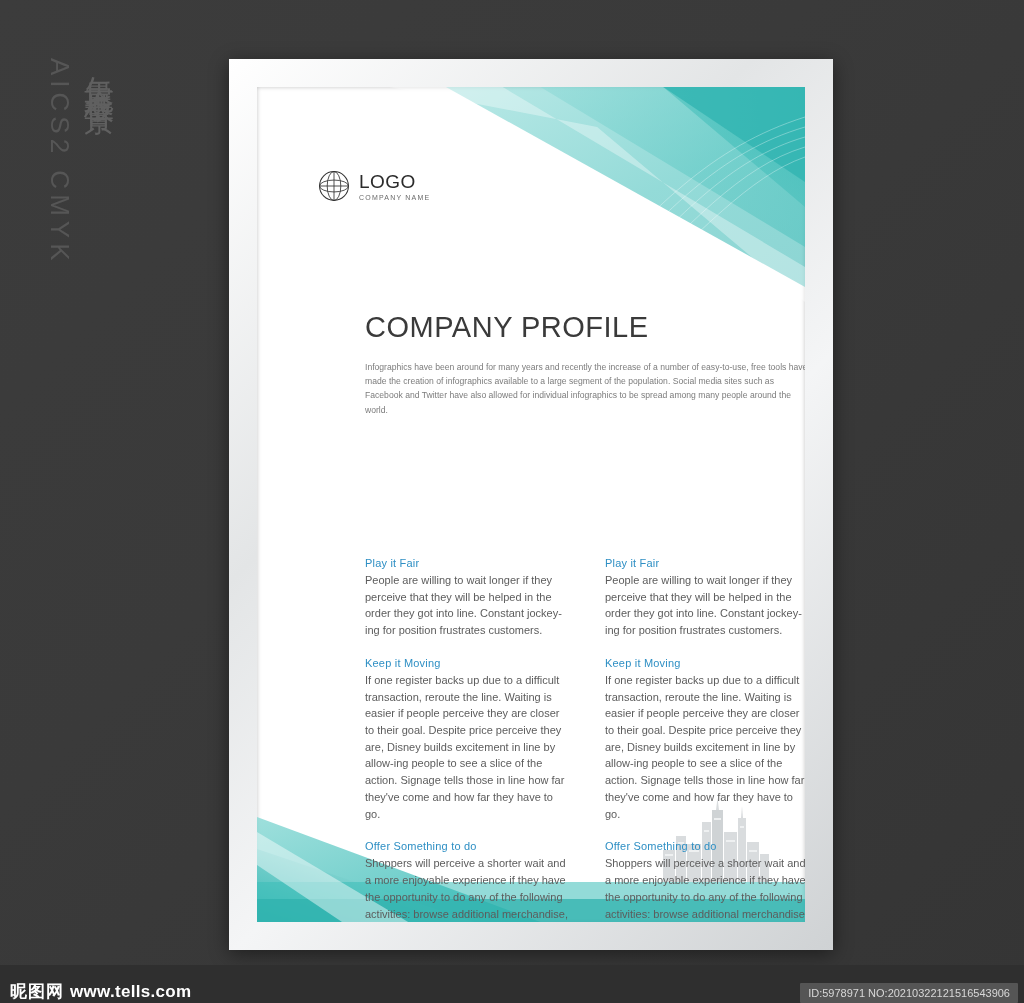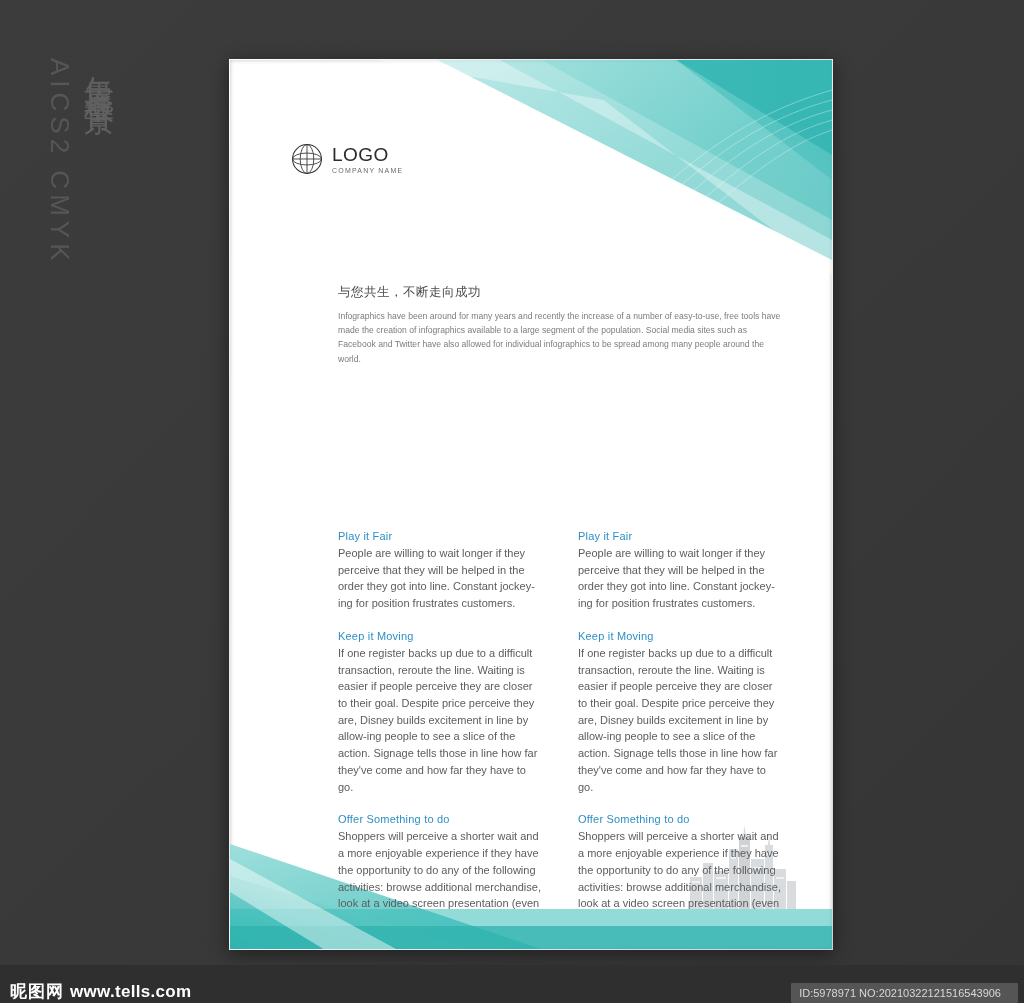--- a/index.html
+++ b/index.html
@@ -67,41 +67,41 @@
     display: flex;
     align-items: center;
     padding-left: 10px;
     color: #ffffff;
     font-size: 17px;
     font-weight: bold;
   }
   #brand .cn { color: #ffffff; margin-right: 6px; letter-spacing: 1px;}
   #brand .url { color: #ffffff; font-weight: bold; letter-spacing: .3px;}
   #idcode {
-    padding-right: 17px;
+    padding-right: 8px;
     color: #d8d8d8;
     font-size: 11px;
     background: #555;
     height: 20px;
     line-height: 20px;
     padding-left: 8px;
     margin-right: 6px;
     border-radius: 1px;
   }
 
   
   #frame {
     position: absolute;
     left: 229px;
     top: 59px;
     width: 604px;
     height: 891px;
     background: linear-gradient(135deg,#ffffff 0%, #e3e5e6 35%, #f4f5f6 60%, #cfd2d4 100%);
     box-shadow: 0 4px 18px rgba(0,0,0,.45);
-    padding: 1px;
+    padding: 28px;
     box-sizing: border-box;
   }
   #frame-inner {
     width: 100%;
     height: 100%;
     background: #ffffff;
     position: relative;
     overflow: hidden;
     box-shadow: inset 0 0 4px rgba(0,0,0,.25);
   }
@@ -288,21 +288,21 @@
           <line x1="3" y1="20" x2="37" y2="20" stroke="#333" stroke-width="1"></line>
           <line x1="20" y1="3" x2="20" y2="37" stroke="#333" stroke-width="1"></line>
         </svg>
         <div class="txt">
           <div class="main">LOGO</div>
           <div class="sub">COMPANY NAME</div>
         </div>
       </div>
 
       <div id="content">
-        <div id="slogan">与您共生，不断走向成功</div>
+        <div id="title-en">COMPANY PROFILE</div>
         <p class="para" id="para2">Infographics have been around for many years and recently the increase of a number of easy-to-use, free tools have made the creation of infographics available to a large segment of the population. Social media sites such as Facebook and Twitter have also allowed for individual infographics to be spread among many people around the world.</p>
       </div>
 
       <div id="cols">
         <div class="col">
           <div class="blk">
             <h4>Play it Fair</h4>
             <p>People are willing to wait longer if they perceive that they will be helped in the order they got into line. Constant jockey-ing for position frustrates customers.</p>
           </div>
           <div class="blk">

